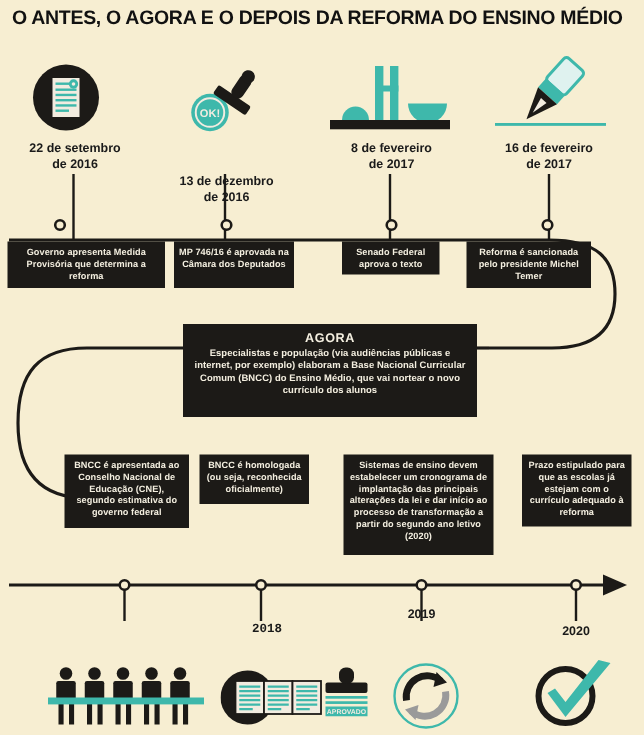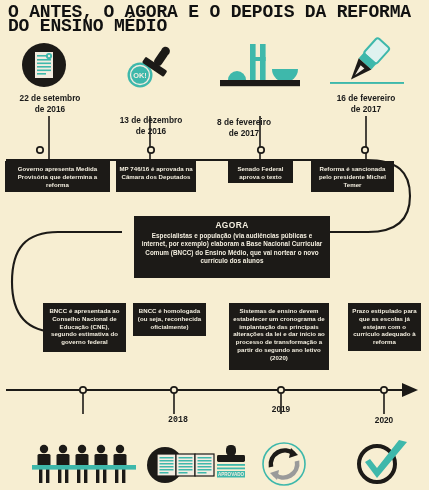--- a/index.html
+++ b/index.html
@@ -9,22 +9,22 @@
     font-family:"Liberation Sans", sans-serif;
     color:#1a1a1a;
     overflow:hidden;
     position:relative;
   }
   #stage{position:relative;width:429px;height:490px;}
 
   
   .title{
     position:absolute;left:8px;top:5px;width:415px;
-    font-size:18px;font-weight:bold;letter-spacing:-0.2px;
-    color:#111;line-height:14px;font-family:Liberation Mono, monospace;
+    font-size:13px;font-weight:bold;letter-spacing:-0.2px;
+    color:#111;line-height:14px;
   }
 
   
   #rails{position:absolute;left:0;top:0;width:429px;height:490px;pointer-events:none;}
 
   
   .icon-slot{position:absolute;width:96px;height:56px;text-align:center;}
   .icon-slot svg{display:block;}
 
   
@@ -154,35 +154,35 @@
   </div>
 
   <div class="date-cap" style="left:-2px;top:93px;">
     <span>22 de setembro</span><br>
     <span>de 2016</span>
   </div>
   <div class="date-cap" style="left:99px;top:93px;margin-top:22px;">
     <span>13 de dezembro</span><br>
     <span>de 2016</span>
   </div>
-  <div class="date-cap" style="left:192px;top:93px;margin-top:24px;">
+  <div class="date-cap" style="left:209px;top:93px;">
     <span>8 de fevereiro</span><br>
     <span>de 2017</span>
   </div>
   <div class="date-cap" style="left:314px;top:93px;">
     <span>16 de fevereiro</span><br>
     <span>de 2017</span>
   </div>
 
   <div class="box" style="left:5px;top:161px;width:105px;height:31px;">Governo apresenta Medida Provisória que determina a reforma</div>
   <div class="box" style="left:116px;top:161px;width:80px;height:31px;">MP 746/16 é aprovada na Câmara dos Deputados</div>
   <div class="box" style="left:228px;top:161px;width:65px;height:22px;">Senado Federal aprova o texto</div>
   <div class="box" style="left:311px;top:161px;width:83px;height:31px;">Reforma é sancionada pelo presidente Michel Temer</div>
 
-  <div class="box agora" style="left:134px;top:216px;width:196px;height:62px;">
+  <div class="box agora" style="left:122px;top:216px;width:196px;height:62px;">
     <div class="agora-head">AGORA</div>
     <div>Especialistas e população (via audiências públicas e internet, por exemplo) elaboram a Base Nacional Curricular Comum (BNCC) do Ensino Médio, que vai nortear o novo currículo dos alunos</div>
   </div>
 
   <div class="box" style="left:43px;top:303px;width:83px;height:49px;">BNCC é apresentada ao Conselho Nacional de Educação (CNE), segundo estimativa do governo federal</div>
   <div class="box" style="left:133px;top:303px;width:73px;height:33px;">BNCC é homologada (ou seja, reconhecida oficialmente)</div>
   <div class="box" style="left:229px;top:303px;width:100px;height:67px;">Sistemas de ensino devem estabelecer um cronograma de implantação das principais alterações da lei e dar início ao processo de transformação a partir do segundo ano letivo (2020)</div>
   <div class="box" style="left:348px;top:303px;width:73px;height:48px;">Prazo estipulado para que as escolas já estejam com o currículo adequado à reforma</div>
 
   <div class="year-cap" style="left:148px;top:415px;width:60px;font-family:Liberation Mono, monospace;">2018</div>

